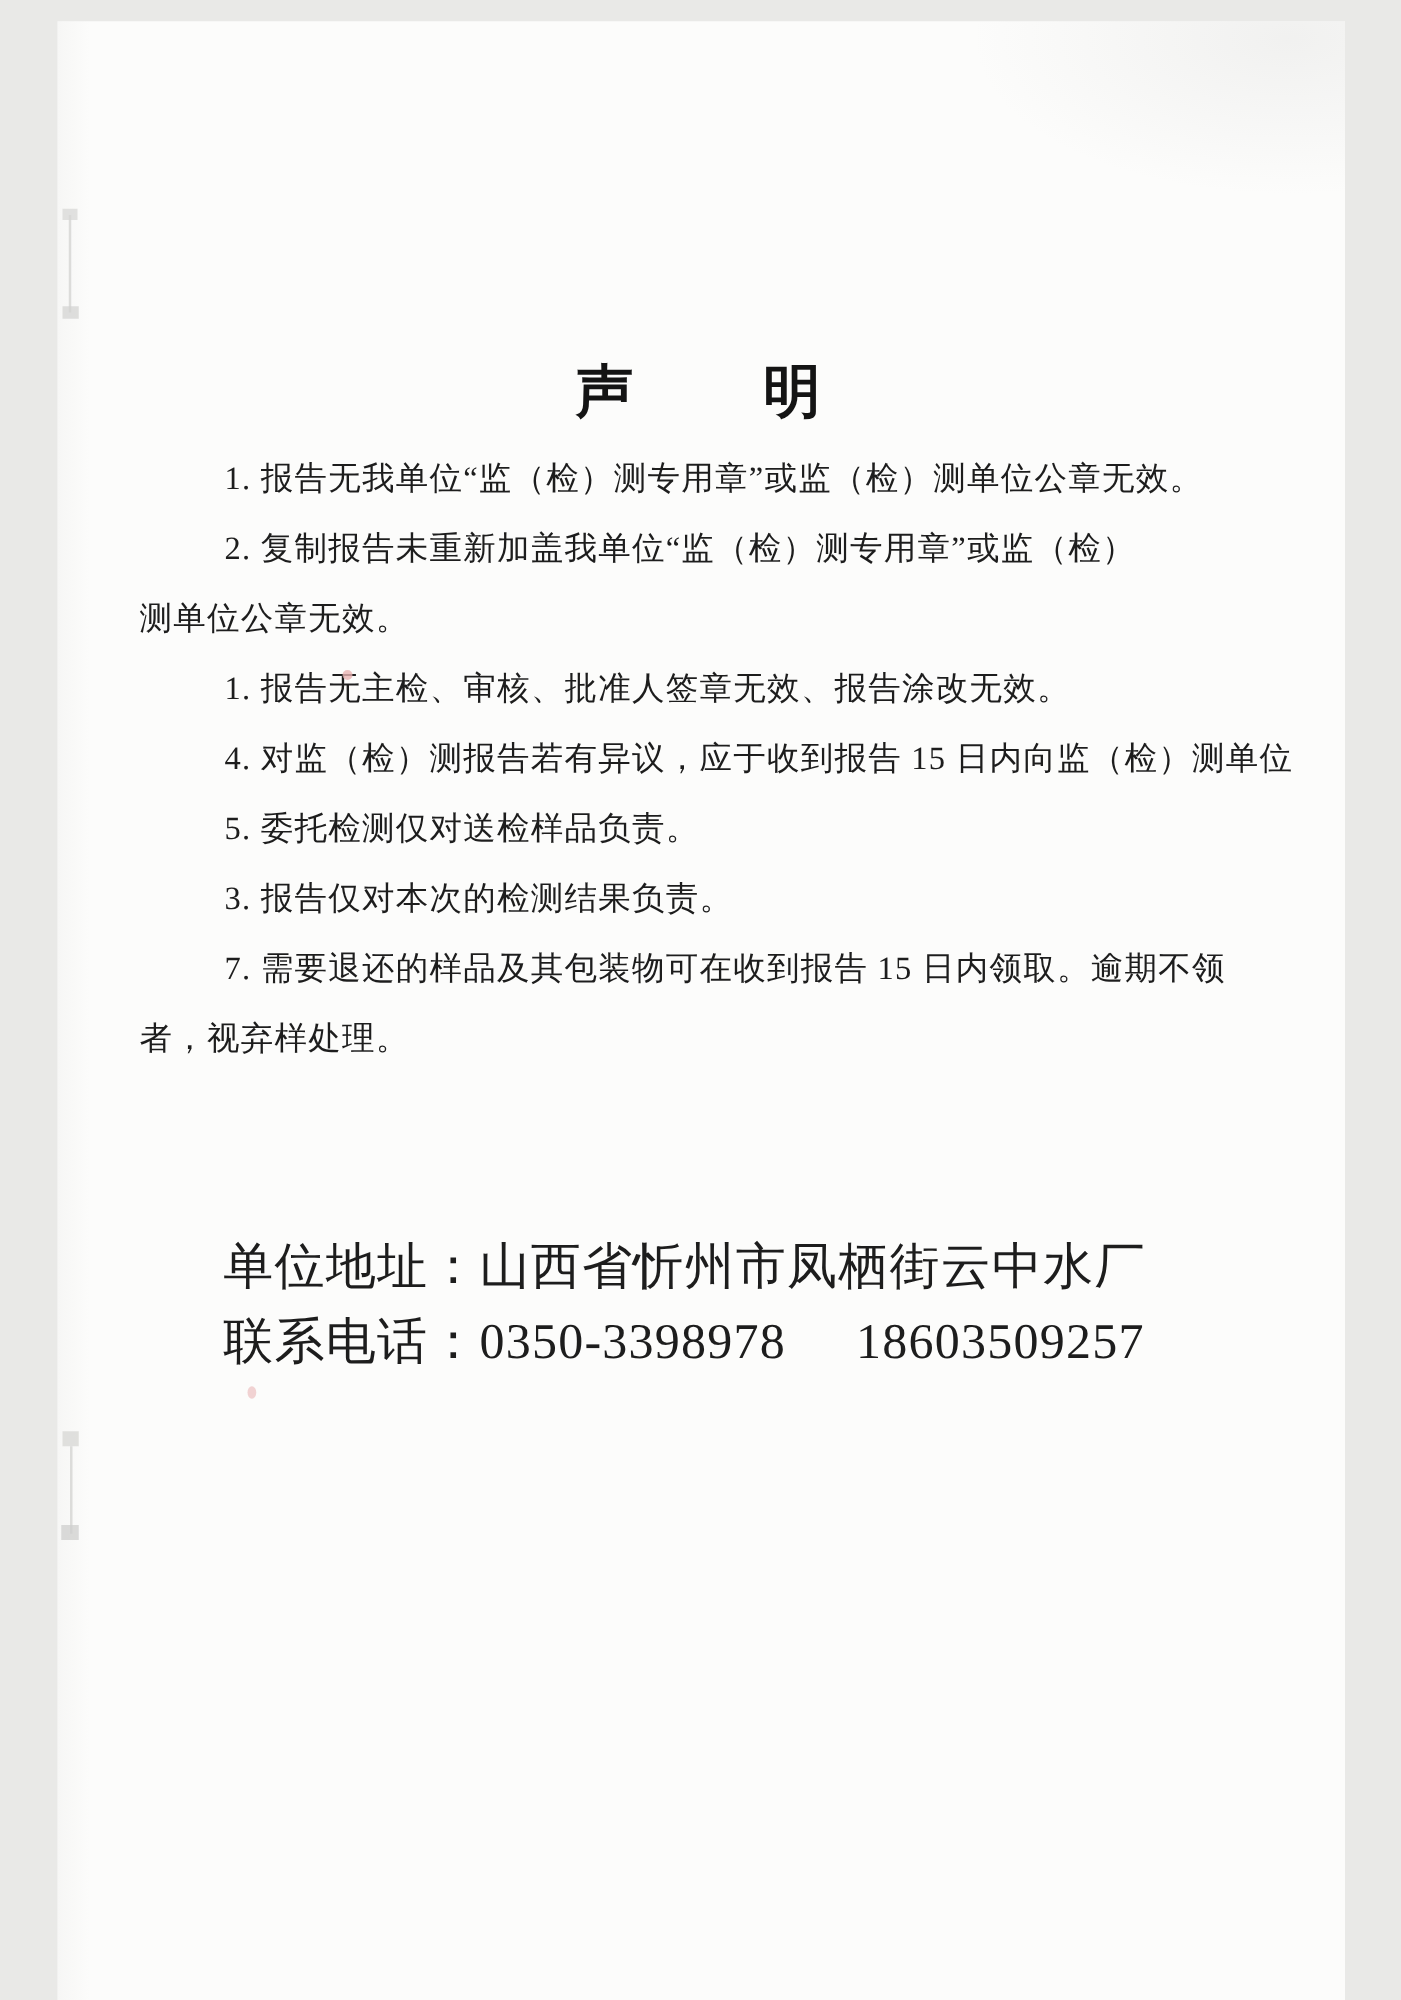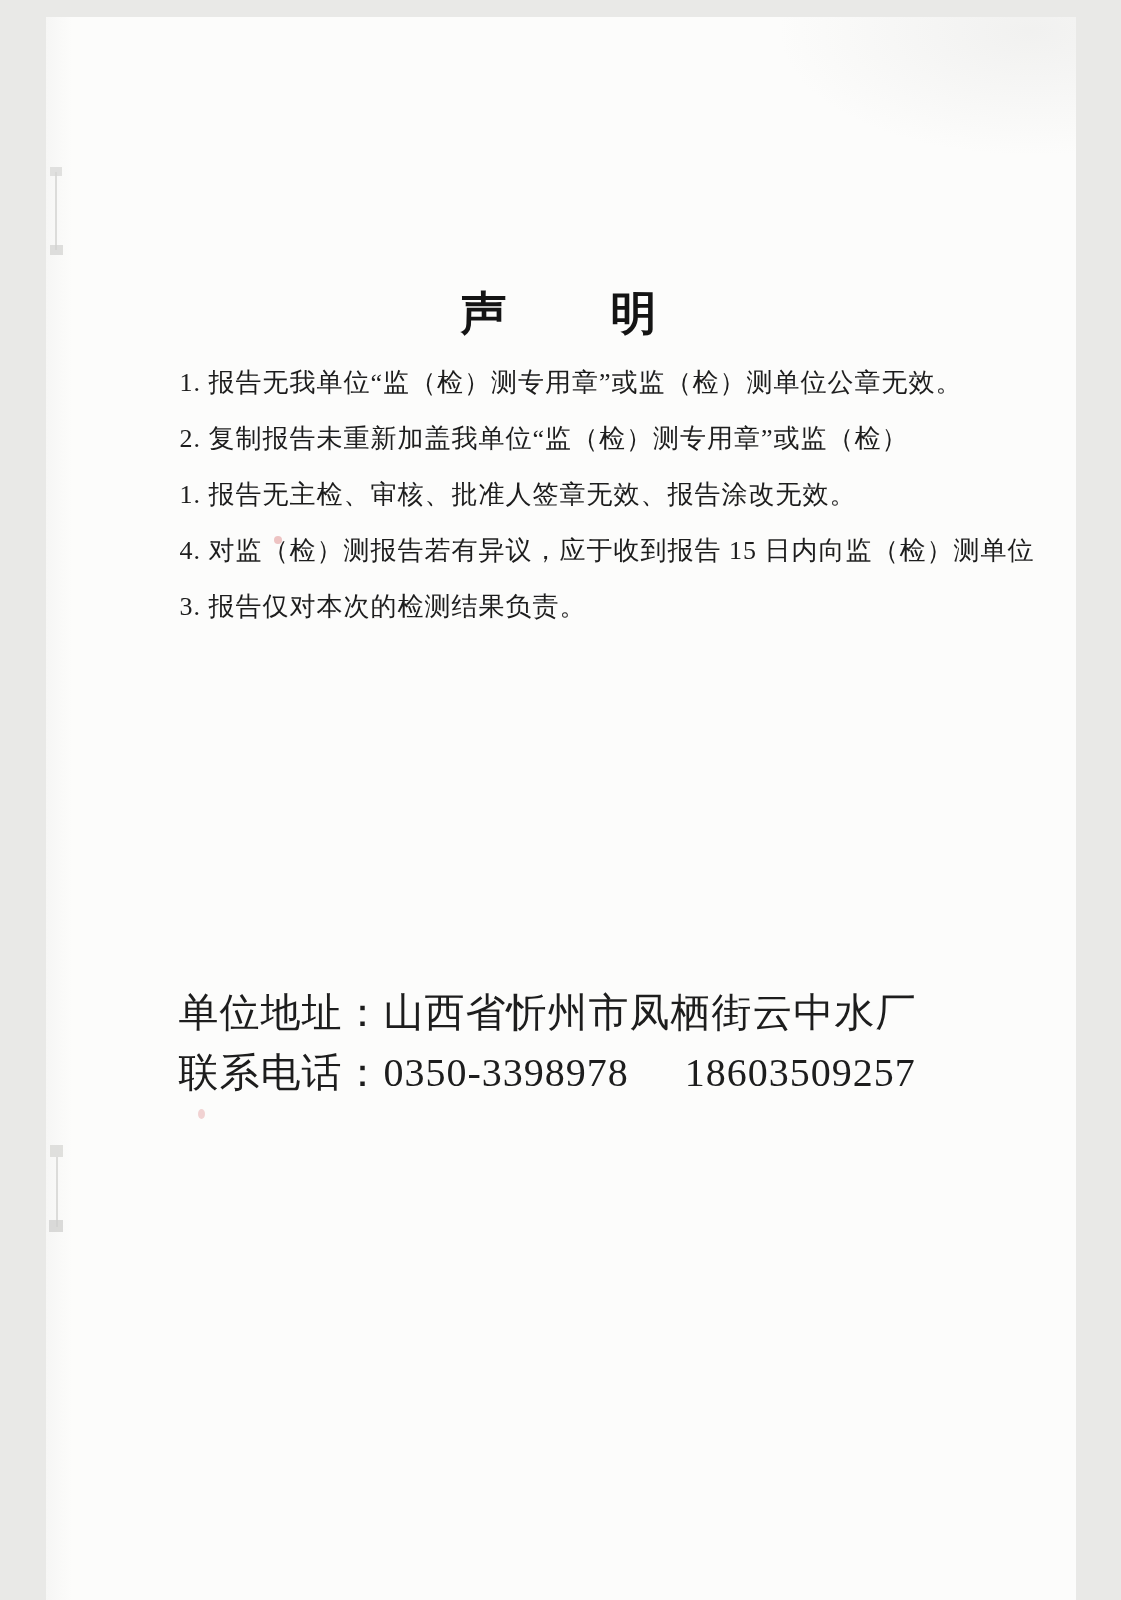--- a/index.html
+++ b/index.html
@@ -80,23 +80,27 @@
 
 <div class="page">
   <div class="shade-tr"></div>
   <div class="shade-l"></div>
 
   <div class="title">声　　明</div>
 
   <div class="statements">
       <div class="line first">1. 报告无我单位“监（检）测专用章”或监（检）测单位公章无效。</div>
       <div class="line first">2. 复制报告未重新加盖我单位“监（检）测专用章”或监（检）</div>
+      <div class="line">测单位公章无效。</div>
       <div class="line first">1. 报告无主检、审核、批准人签章无效、报告涂改无效。</div>
       <div class="line first">4. 对监（检）测报告若有异议，应于收到报告 15 日内向监（检）测单位</div>
+      <div class="line first">5. 委托检测仅对送检样品负责。</div>
       <div class="line first">3. 报告仅对本次的检测结果负责。</div>
+      <div class="line first">7. 需要退还的样品及其包装物可在收到报告 15 日内领取。逾期不领</div>
+      <div class="line">者，视弃样处理。</div>
     </div>
 
   <div class="contact">
       <div class="contact-line"><span class="contact-label">单位地址：</span><span class="contact-value">山西省忻州市凤栖街云中水厂</span></div>
       <div class="contact-line"><span class="contact-label">联系电话：</span><span class="contact-value">0350-3398978</span><span class="contact-value">18603509257</span></div>
     </div>
 
   <div class="artifact a-line1"></div>
   <div class="artifact a-dot1"></div>
   <div class="artifact a-dot2"></div>

